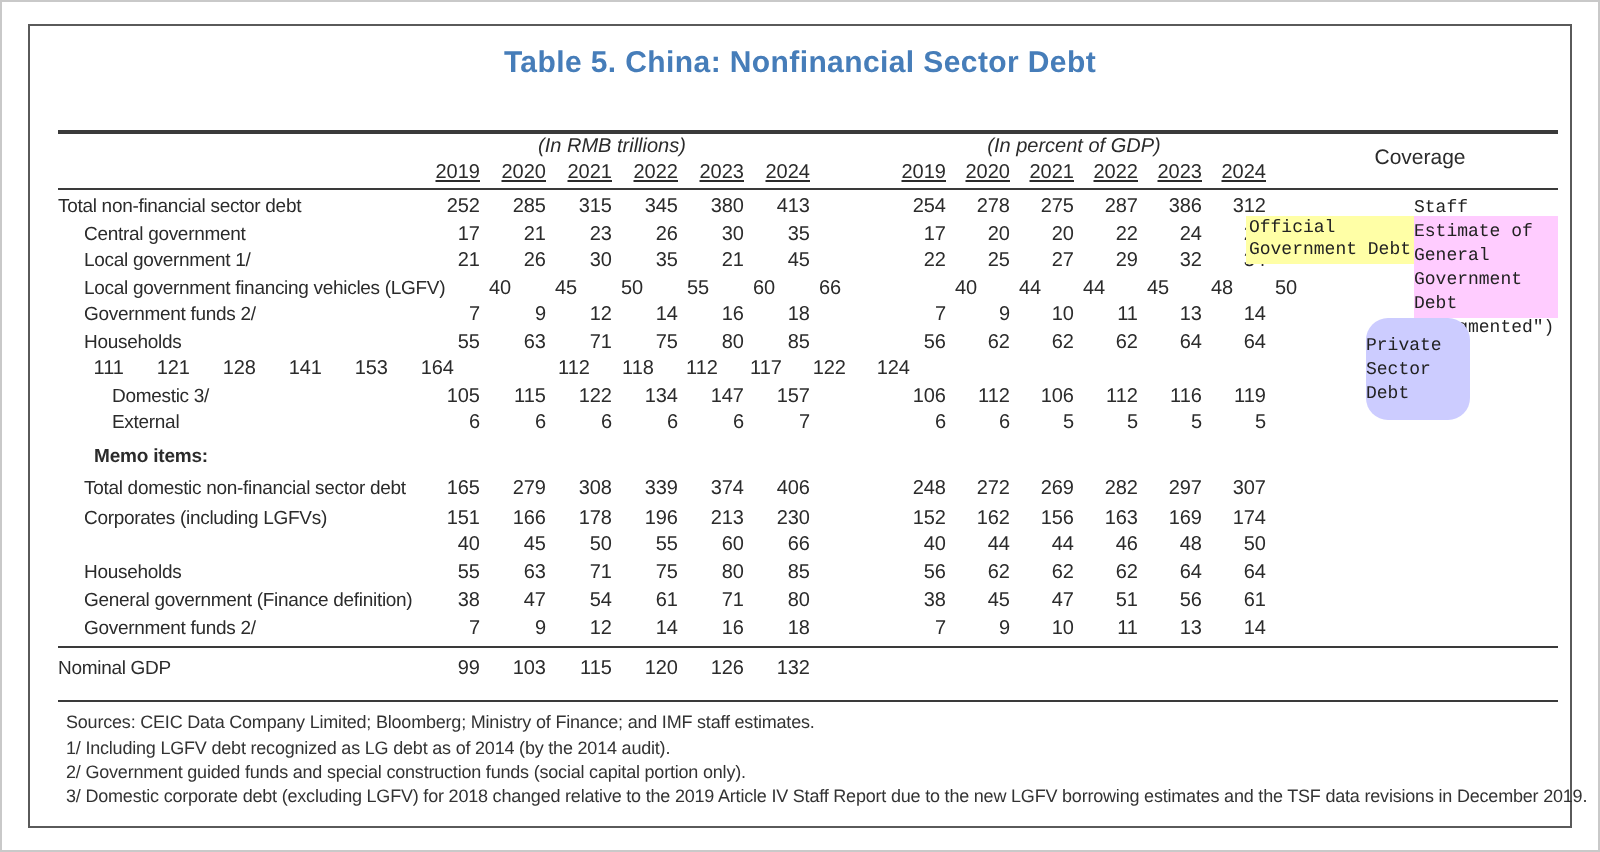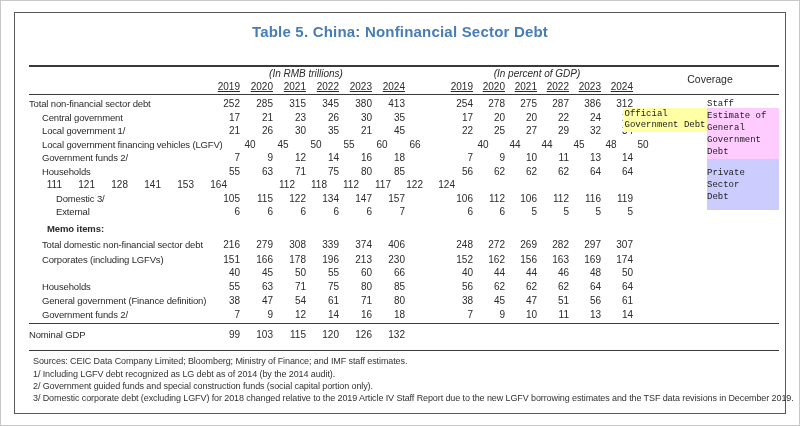--- a/index.html
+++ b/index.html
@@ -39,21 +39,21 @@
   .trow .gap { flex:0 0 36px; }
   .trow .cg { flex:0 0 32px; text-align:right; }
   .years .cw, .years .cg { font-size:10px;text-decoration:underline; }
   .memo-hdr { position:absolute; left:32px; top:210px; font-size:9.5px; font-weight:bold; letter-spacing:-.1px; }
   .cov-box {
     position:absolute; display:flex; align-items:center; justify-content:center;
     text-align:left; font-size:9px; line-height:12px; white-space:pre-line; color:#222;font-family:Liberation Mono, monospace;
   }
   .box-official { left:608px; top:95px; width:84px; height:24px; line-height:11px; }
   .box-augmented { left:692px; top:95px; width:72px; height:51px; }
-  .box-private { left:692px; top:146px; width:72px; height:51px; }
+  .box-private { left:668px; top:146px; width:52px; height:51px;border-radius:11px; }
   .fnote { position:absolute; left:18px; width:742px; font-size:9px; letter-spacing:-.1px; white-space:nowrap; color:#333; }
   .fn0 { top:343px; } .fn1 { top:356px; } .fn2 { top:368px; } .fn3 { top:380px; }
 </style>
 </head>
 <body>
 
 <div class="page">
   <div class="figure">
 
     <div class="title" style="color: rgb(70, 125, 185);">Table 5. China: Nonfinancial Sector Debt</div>
@@ -228,21 +228,21 @@
           <span class="cg">5</span>
           <span class="cg">5</span>
           <span class="cg">5</span>
         </div>
       </div>
 
     <div class="memo-hdr">Memo items:</div>
     <div id="memo-rows">
         <div class="trow" style="top: 226px;">
           <span class="lbl ind1">Total domestic non-financial sector debt</span>
-          <span class="cw">216</span>
+          <span class="cw">165</span>
           <span class="cw">279</span>
           <span class="cw">308</span>
           <span class="cw">339</span>
           <span class="cw">374</span>
           <span class="cw">406</span>
           <span class="gap"></span>
           <span class="cg">248</span>
           <span class="cg">272</span>
           <span class="cg">269</span>
           <span class="cg">282</span>

